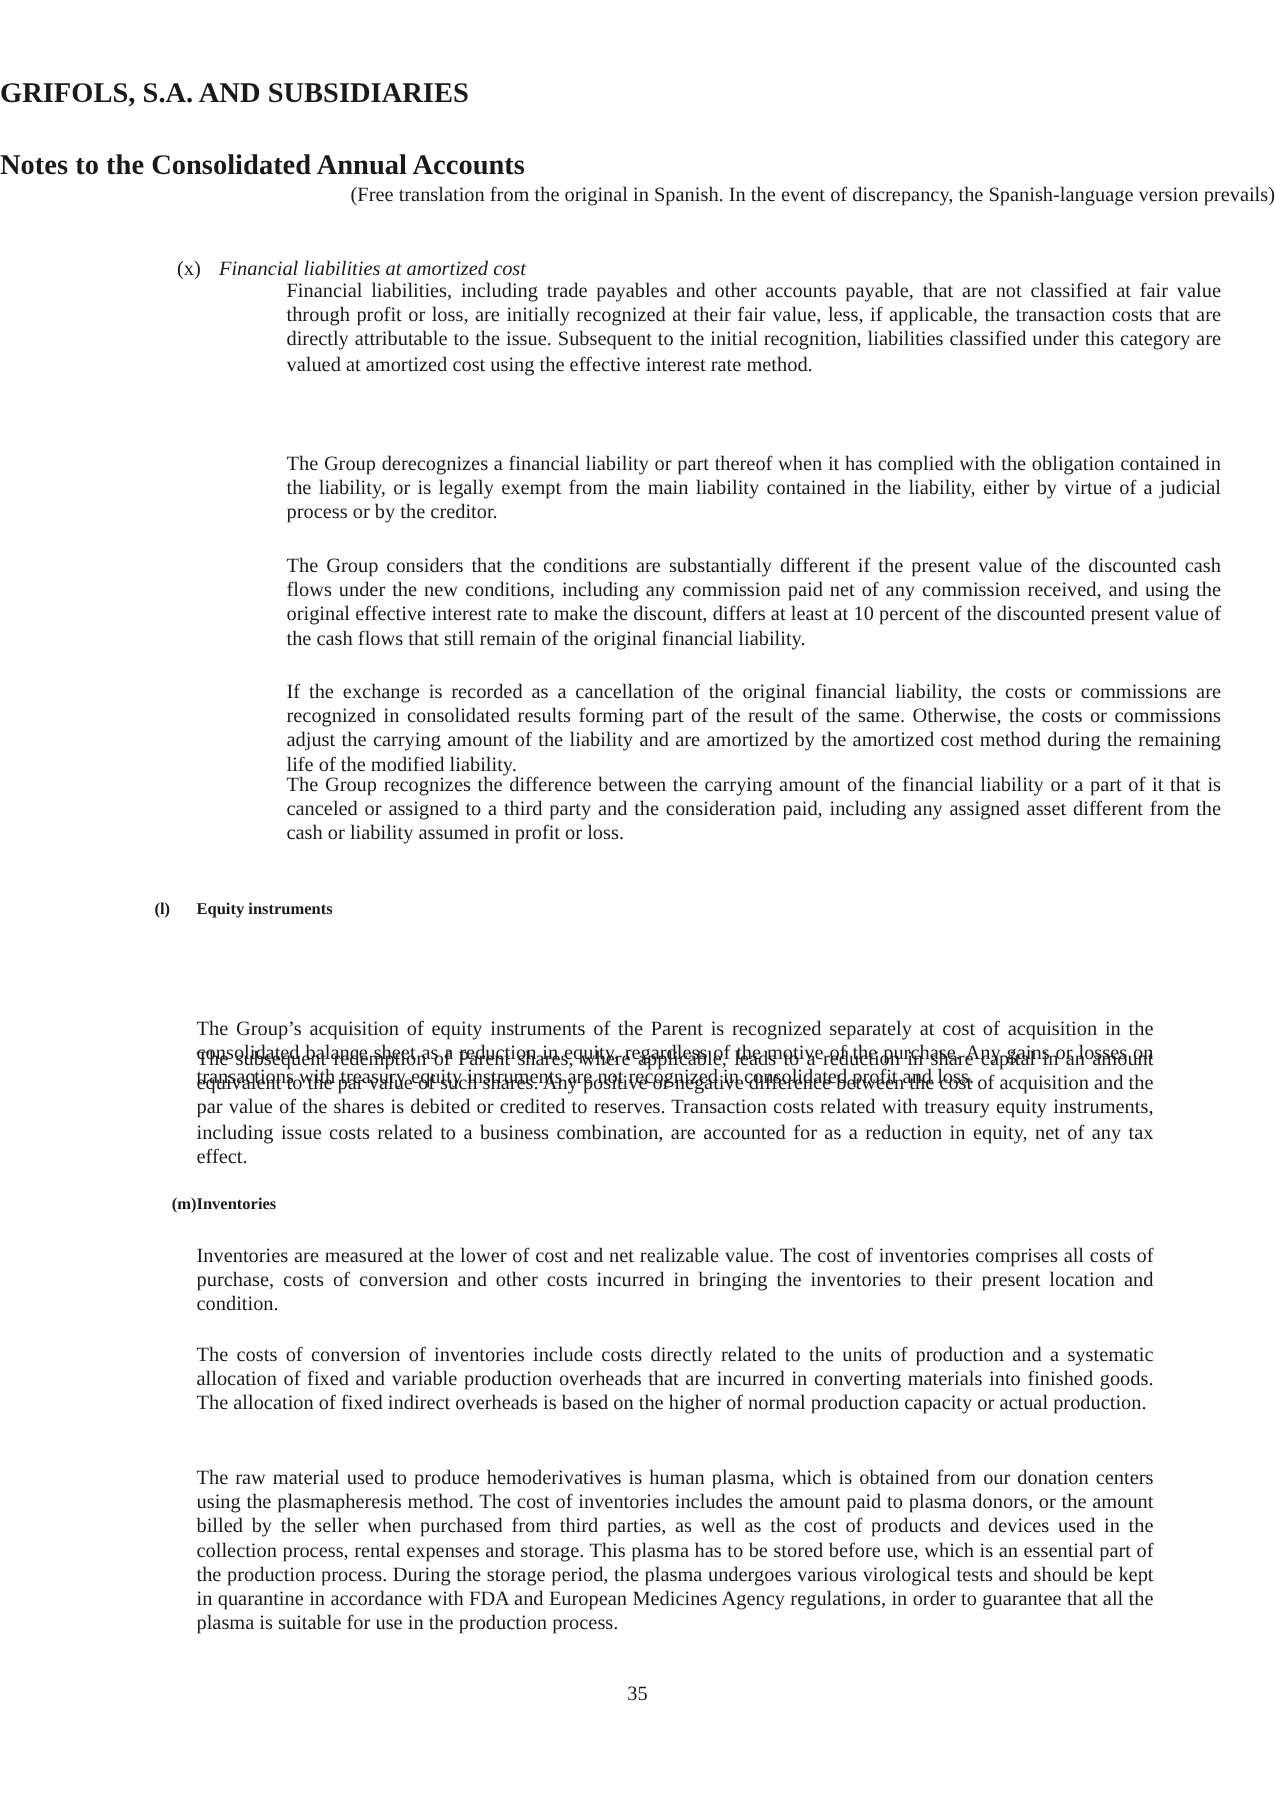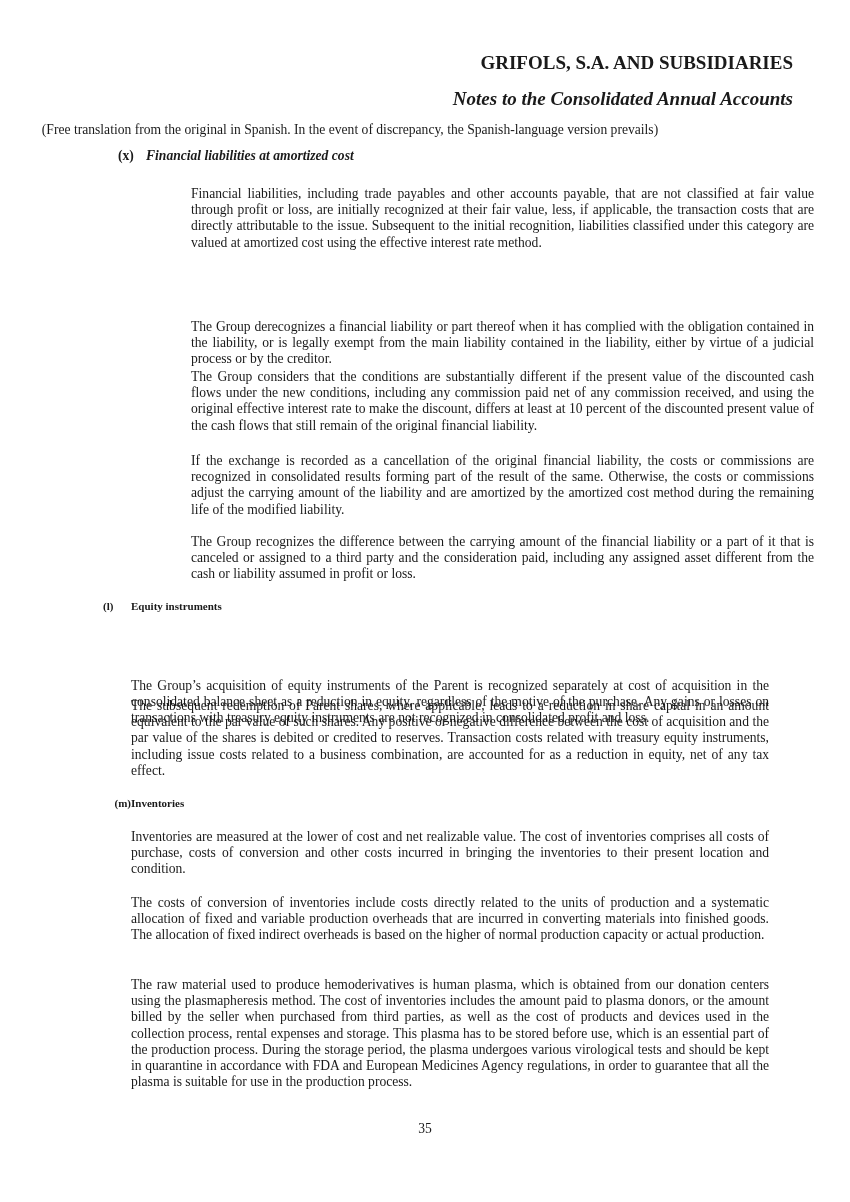--- a/index.html
+++ b/index.html
@@ -1,49 +1,49 @@
 <!DOCTYPE html>
 <html><head>
 <meta charset="utf-8">
 <style>
   html, body { margin: 0; padding: 0; background: #ffffff; }
   body { width: 850px; height: 1202px; position: relative; overflow: hidden;
          font-family: "Liberation Serif", "DejaVu Serif", serif; color: #1a1a1a; }
   .page { position: absolute; left: 0; top: 0; width: 850px; height: 1202px; }
-  .title { position: absolute; left: 0; width: 793px; text-align: right; font-weight: bold; }
+  .title { position: absolute; left: 0; width: 793px; text-align: left; font-weight: bold; }
   .t1 { top: 52px; font-size: 19px; }
-  .t2 { top: 88px; font-size: 19px; font-style: italic; }
-  .note { position: absolute; top: 122px; left: 0; width: 700px; text-align: center; font-size: 13.6px; }
+  .t2 { top: 100px; font-size: 19px; }
+  .note { position: absolute; top: 122px; left: 0; width: 850px; text-align: right; font-size: 13.6px; }
   .sub { position: absolute; left: 118px; font-size: 13.6px; }
   .sub .num { display: inline-block; width: 28px; }
   .sub .lbl { font-style: italic; }
   .sec { position: absolute; left: 103px; font-size: 11px; font-weight: bold; }
   .sec .num { display: inline-block; width: 28px; }
   .p { position: absolute; font-size: 13.6px; line-height: 16.2px; text-align: justify; margin: 0; }
   .p.l1 { left: 146px; width: 623px; margin-left: 45px; }
   .p.l2 { left: 131px; width: 638px; }
   .pagenum { position: absolute; top: 1121px; left: 0; width: 850px; text-align: center; font-size: 13.6px; }
 </style>
 </head>
 <body>
 
 <div class="page">
   <div class="title t1">GRIFOLS, S.A. AND SUBSIDIARIES</div>
   <div class="title t2">Notes to the Consolidated Annual Accounts</div>
   <div class="note">(Free translation from the original in Spanish. In the event of discrepancy, the Spanish-language version prevails)</div>
 
-  <div class="sub" style="top:148px;font-weight:bold;">
+  <div class="sub" style="top:171px;">
     <span class="num">(x)</span><span class="lbl">Financial liabilities at amortized cost</span>
   </div>
   <p class="p l1" style="top:186px;">Financial liabilities, including trade payables and other accounts payable, that are not classified at fair value through profit or loss, are initially recognized at their fair value, less, if applicable, the transaction costs that are directly attributable to the issue. Subsequent to the initial recognition, liabilities classified under this category are valued at amortized cost using the effective interest rate method.</p>
 
-  <p class="p l1" style="top:319px;">The Group derecognizes a financial liability or part thereof when it has complied with the obligation contained in the liability, or is legally exempt from the main liability contained in the liability, either by virtue of a judicial process or by the creditor.</p>
+  <p class="p l1" style="top:301px;">The Group derecognizes a financial liability or part thereof when it has complied with the obligation contained in the liability, or is legally exempt from the main liability contained in the liability, either by virtue of a judicial process or by the creditor.</p>
   <p class="p l1" style="top:369px;">The Group considers that the conditions are substantially different if the present value of the discounted cash flows under the new conditions, including any commission paid net of any commission received, and using the original effective interest rate to make the discount, differs at least at 10 percent of the discounted present value of the cash flows that still remain of the original financial liability.</p>
   <p class="p l1" style="top:453px;">If the exchange is recorded as a cancellation of the original financial liability, the costs or commissions are recognized in consolidated results forming part of the result of the same. Otherwise, the costs or commissions adjust the carrying amount of the liability and are amortized by the amortized cost method during the remaining life of the modified liability.</p>
-  <p class="p l1" style="top:534px;">The Group recognizes the difference between the carrying amount of the financial liability or a part of it that is canceled or assigned to a third party and the consideration paid, including any assigned asset different from the cash or liability assumed in profit or loss.</p>
+  <p class="p l1" style="top:515px;">The Group recognizes the difference between the carrying amount of the financial liability or a part of it that is canceled or assigned to a third party and the consideration paid, including any assigned asset different from the cash or liability assumed in profit or loss.</p>
 
   <div class="sec" style="top:600px;">
     <span class="num">(l)</span><span>Equity instruments</span>
   </div>
   <p class="p l2" style="top:662px;margin-top:16px;">The Group’s acquisition of equity instruments of the Parent is recognized separately at cost of acquisition in the consolidated balance sheet as a reduction in equity, regardless of the motive of the purchase. Any gains or losses on transactions with treasury equity instruments are not recognized in consolidated profit and loss.</p>
   <p class="p l2" style="top:698px;">The subsequent redemption of Parent shares, where applicable, leads to a reduction in share capital in an amount equivalent to the par value of such shares. Any positive or negative difference between the cost of acquisition and the par value of the shares is debited or credited to reserves. Transaction costs related with treasury equity instruments, including issue costs related to a business combination, are accounted for as a reduction in equity, net of any tax effect.</p>
 
   <div class="sec" style="top:797px;text-align:right;">
     <span class="num">(m)</span><span>Inventories</span>
   </div>

